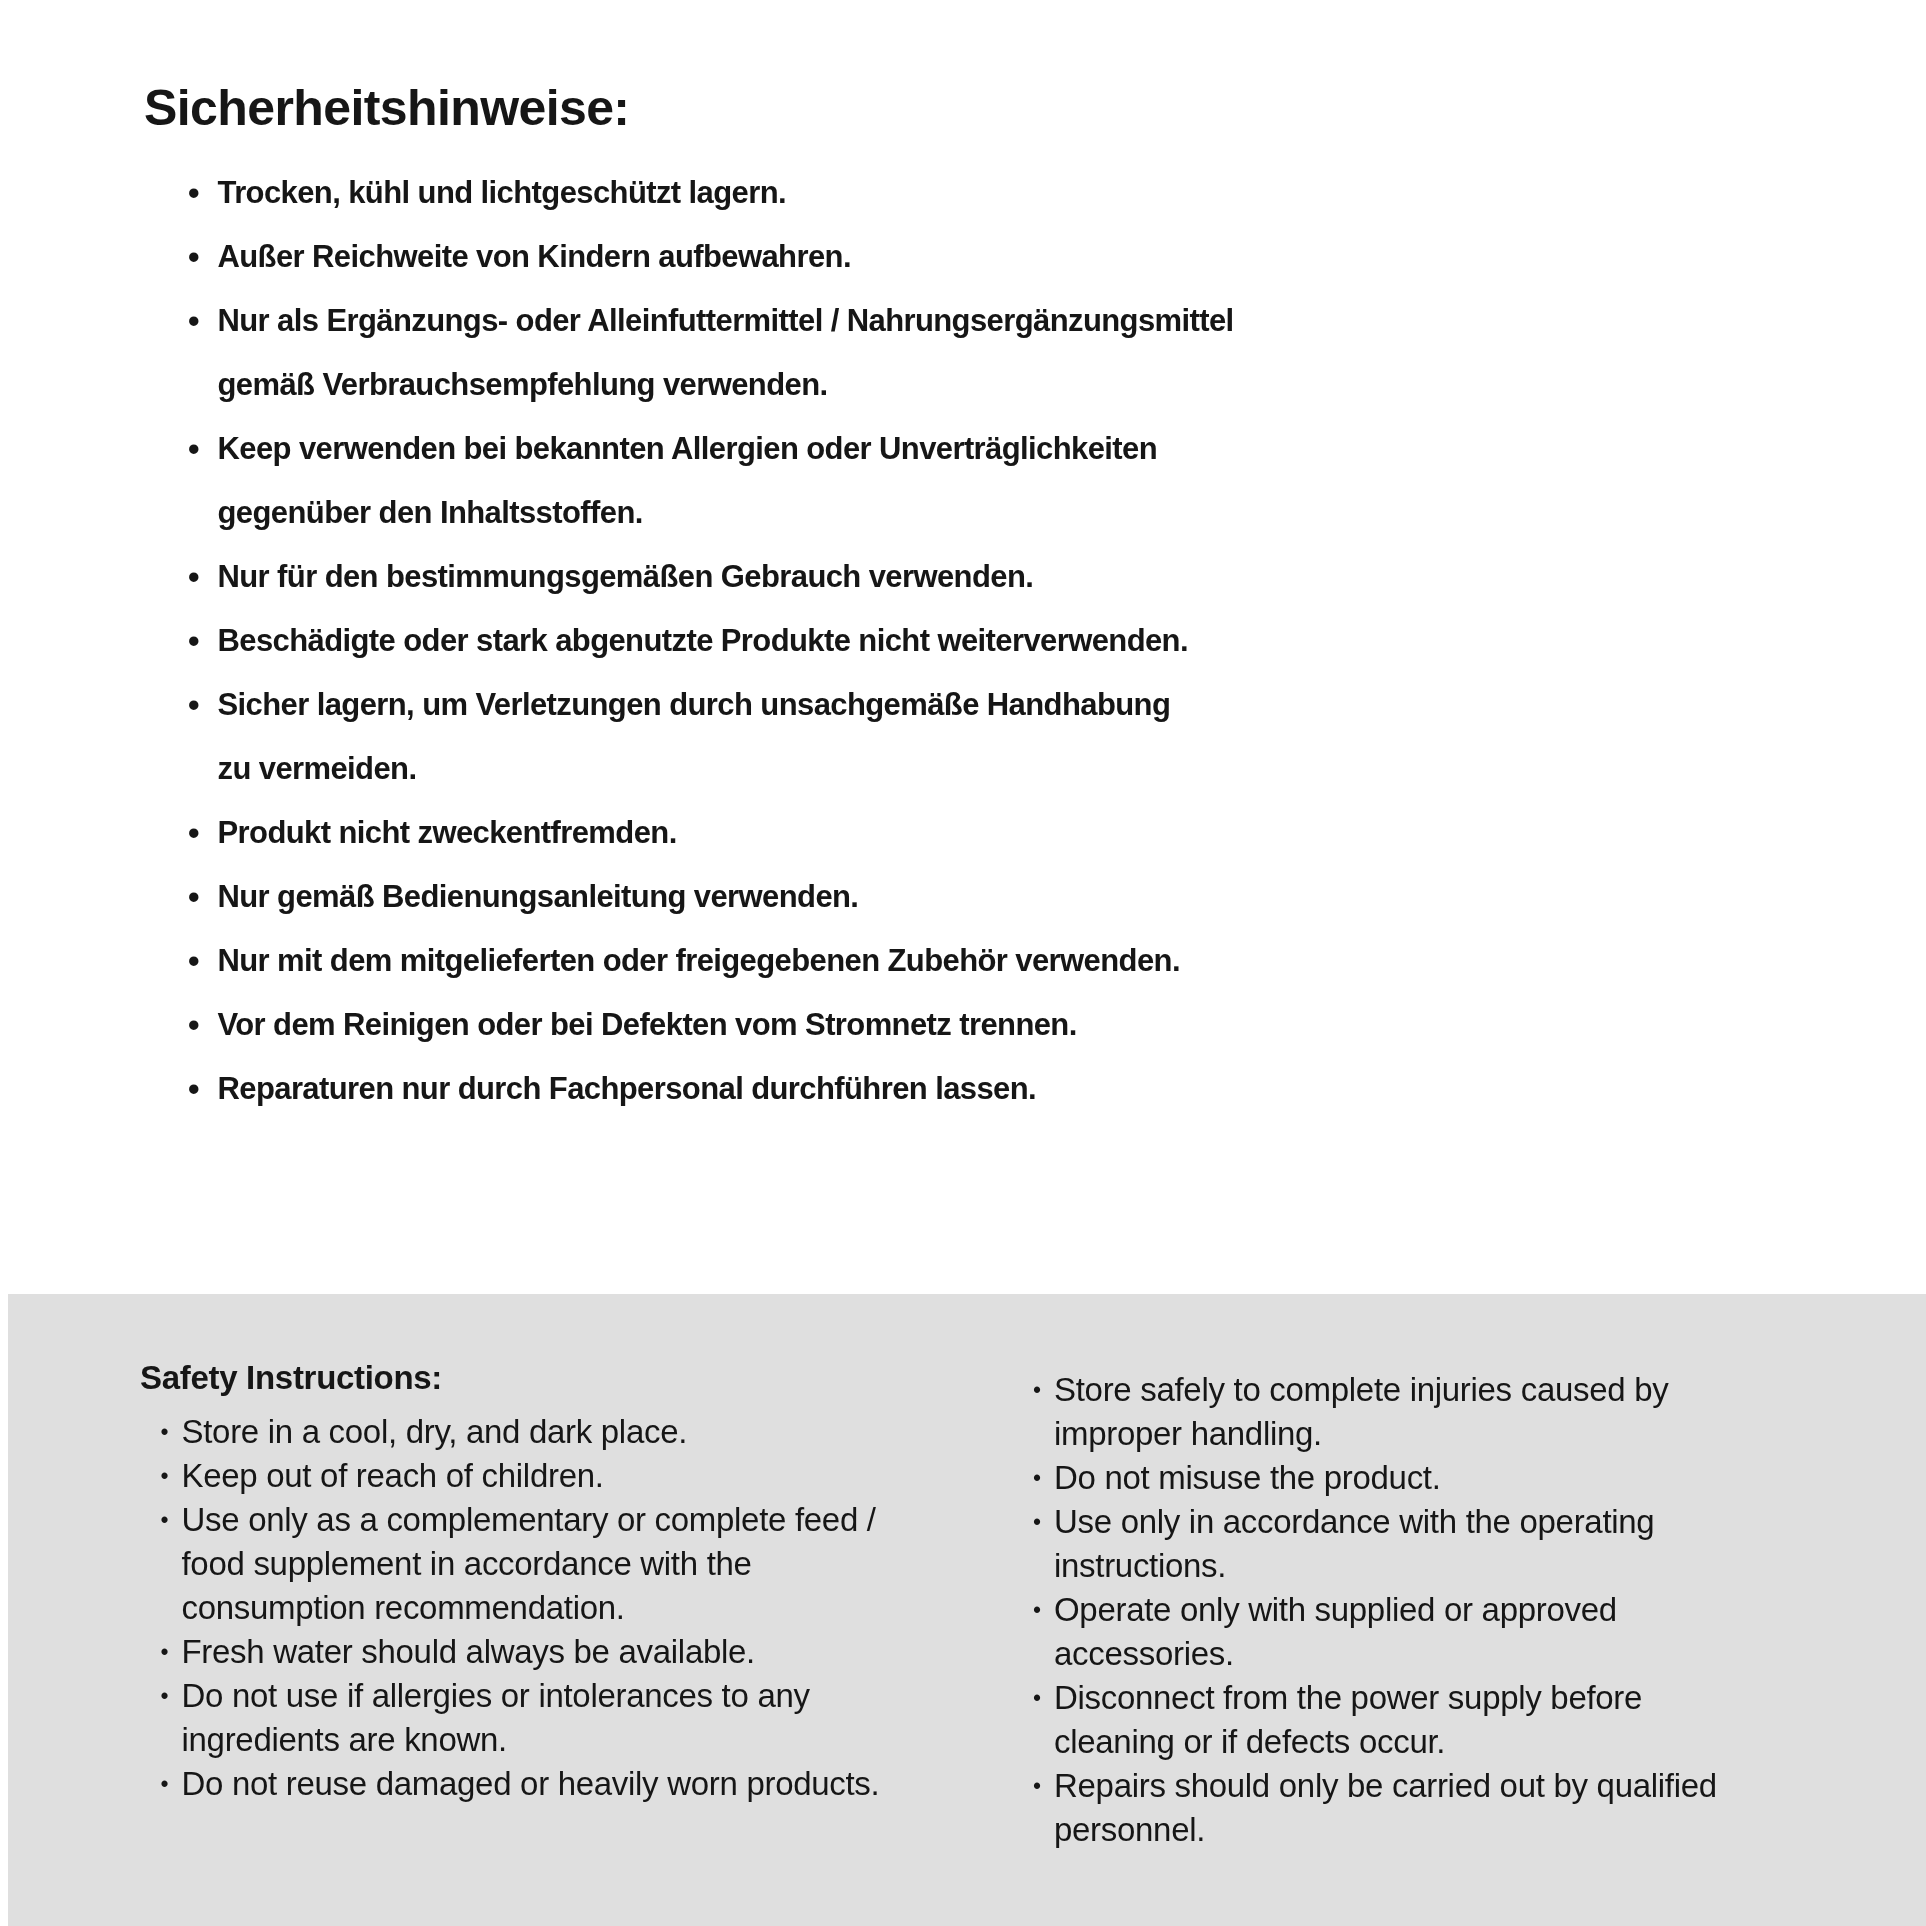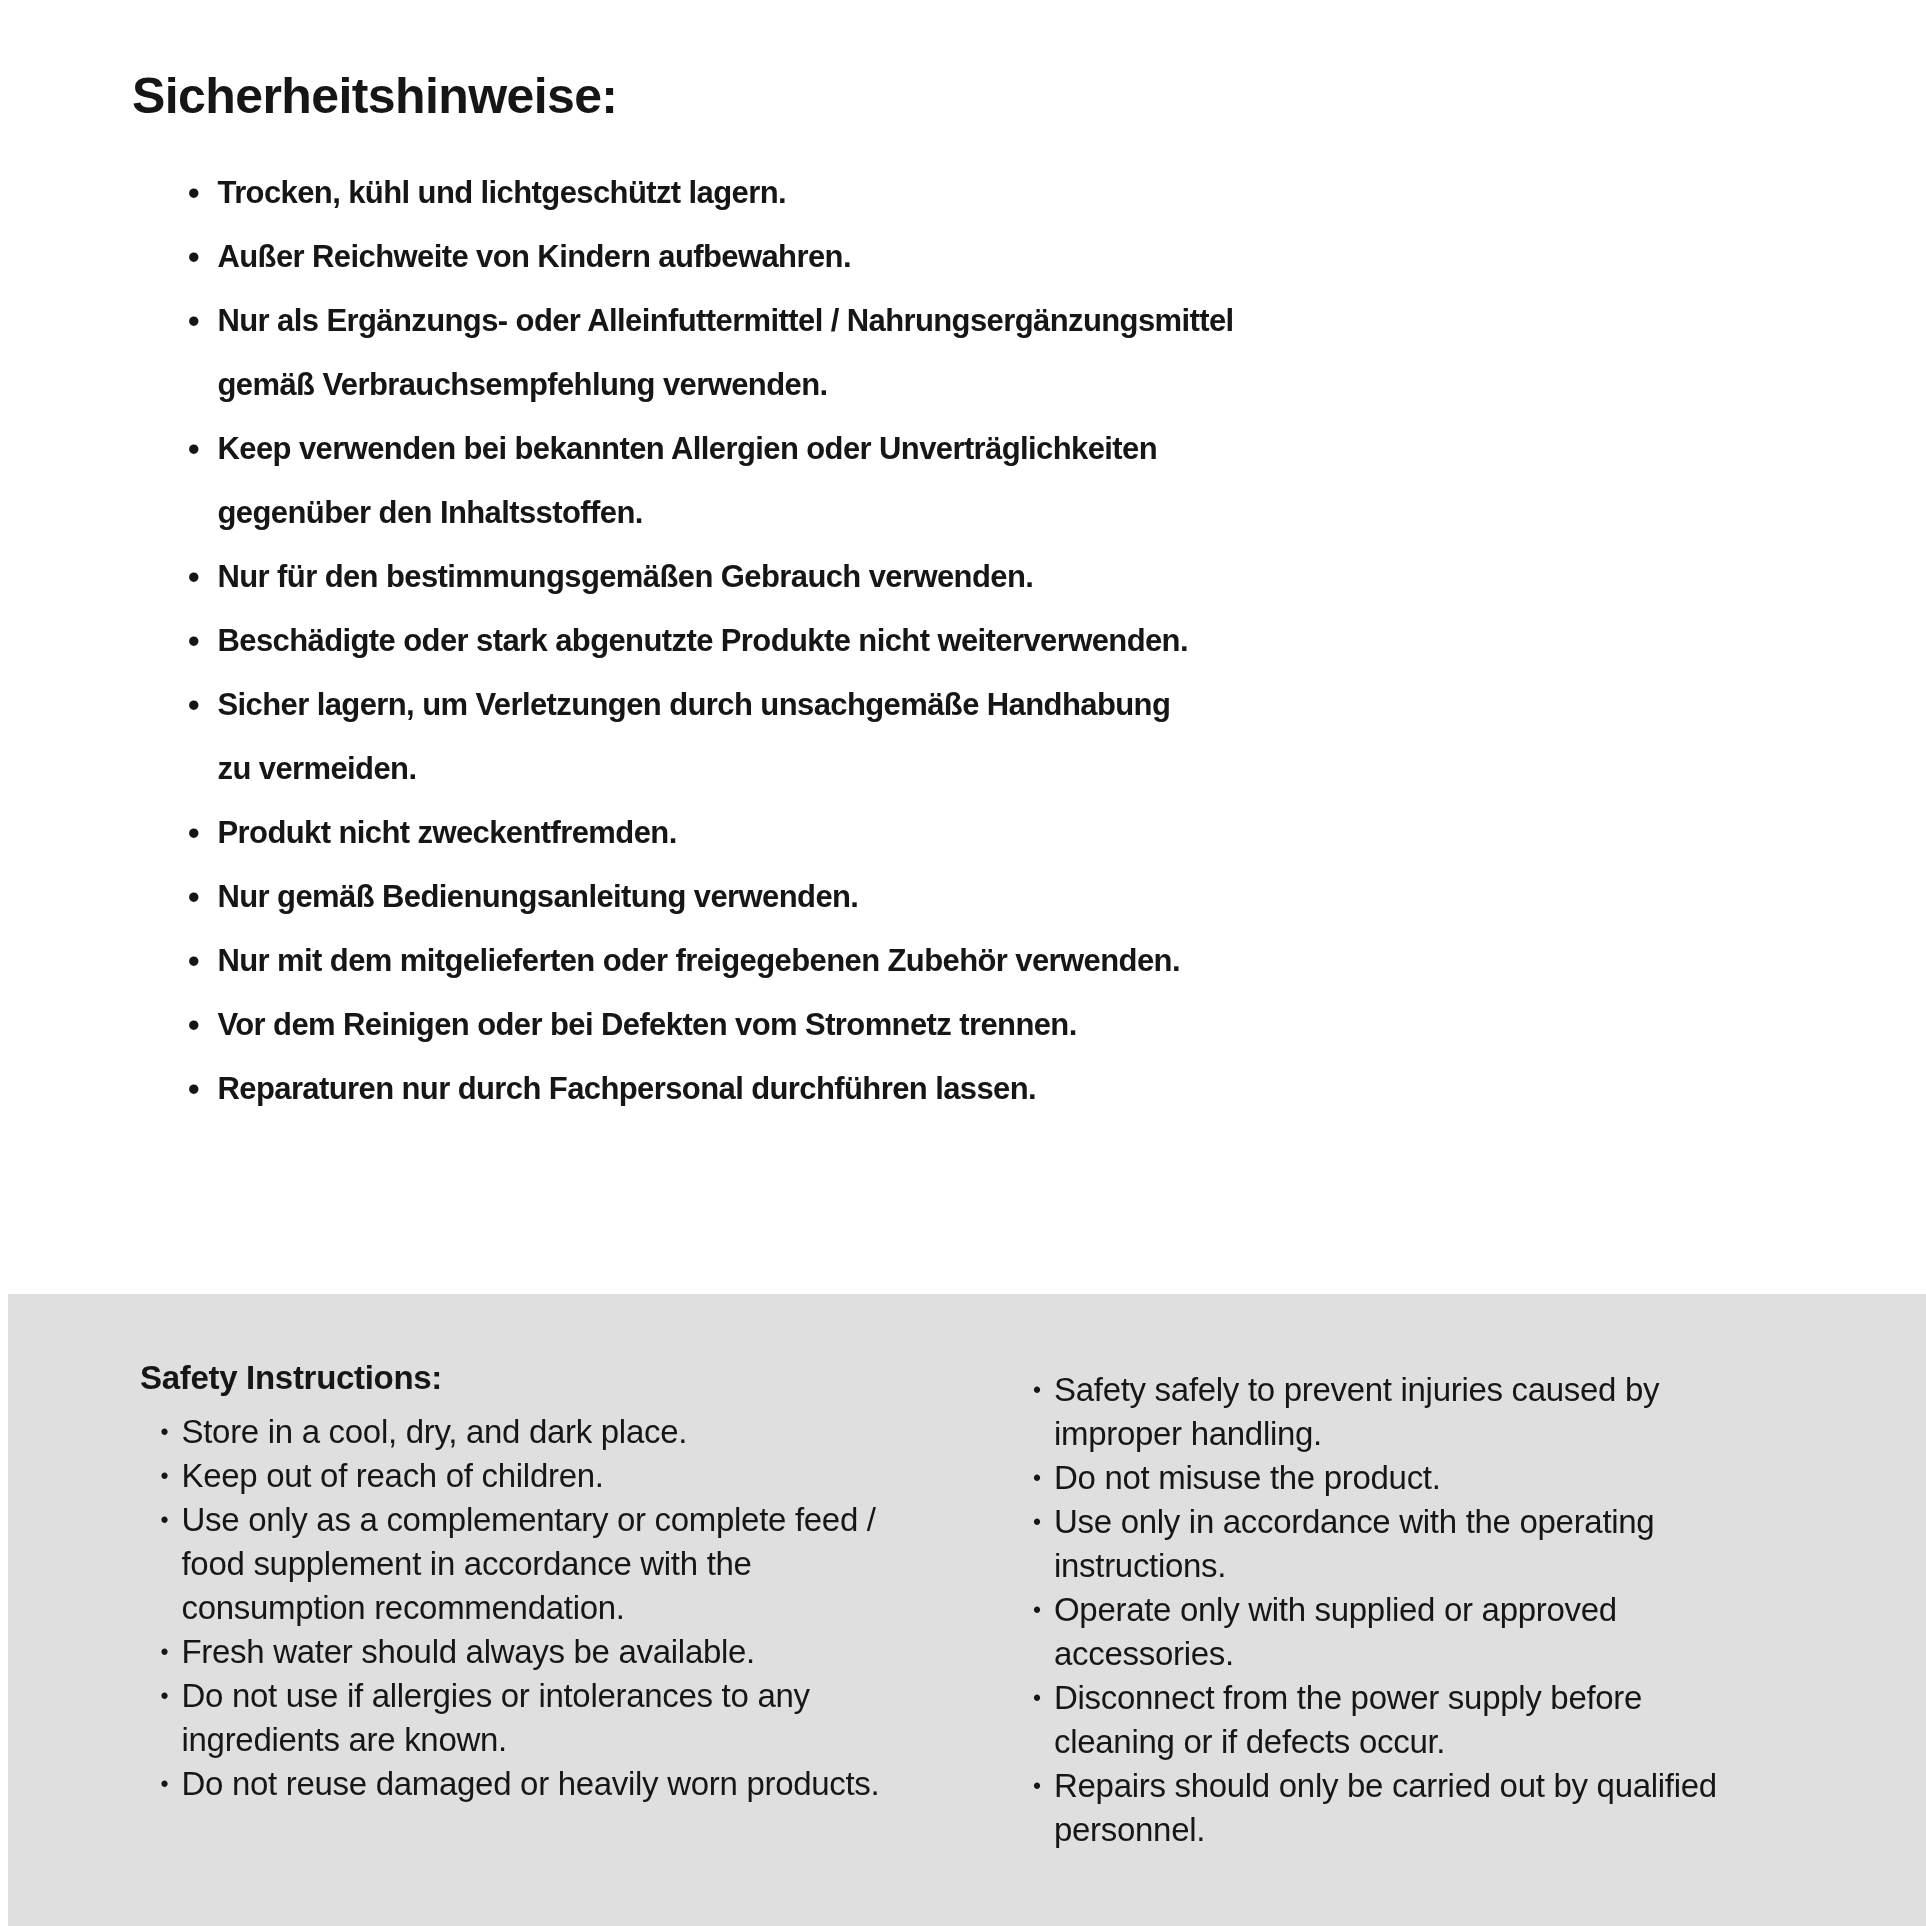--- a/index.html
+++ b/index.html
@@ -17,21 +17,21 @@
     font-family: "Liberation Sans", "DejaVu Sans", sans-serif;
     color: var(--text);
     overflow: hidden;
   }
 
   
   .de-heading {
     position: absolute;
     left: 132px;
     top: 69px;
-    margin: 0;
+    margin: 12px;
     font-size: 50px;
     font-weight: bold;
     letter-spacing: -0.6px;
     line-height: 1.1;
   }
   .de-list {
     position: absolute;
     left: 176px;
     top: 149px;
     margin: 12px;
@@ -145,21 +145,21 @@
 consumption recommendation.</li>
         <li>Fresh water should always be available.</li>
         <li>Do not use if allergies or intolerances to any
 ingredients are known.</li>
         <li>Do not reuse damaged or heavily worn products.</li>
       </ul>
     </div>
 
     <div class="en-col-right">
       <ul class="en-list">
-        <li>Safety safely to prevent injuries caused by
+        <li>Store safely to complete injuries caused by
 improper handling.</li>
         <li>Do not misuse the product.</li>
         <li>Use only in accordance with the operating
 instructions.</li>
         <li>Operate only with supplied or approved
 accessories.</li>
         <li>Disconnect from the power supply before
 cleaning or if defects occur.</li>
         <li>Repairs should only be carried out by qualified
 personnel.</li>

